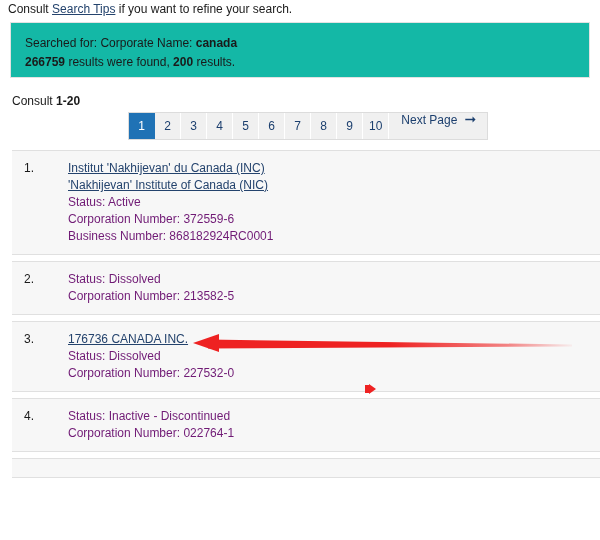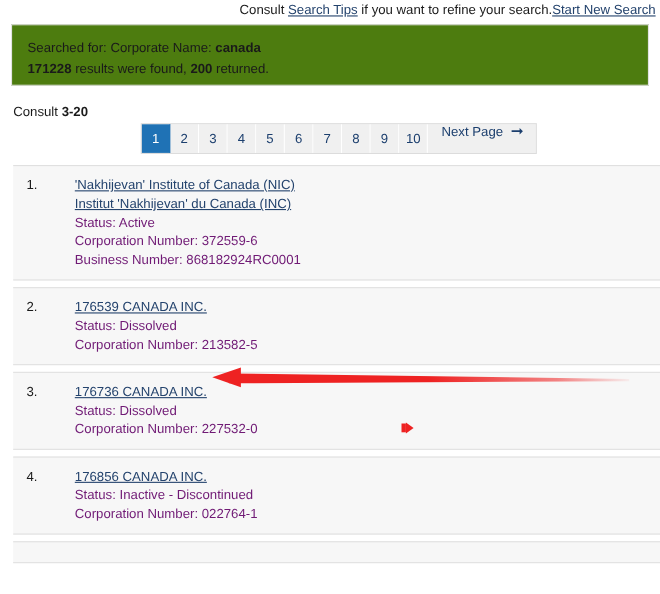--- a/index.html
+++ b/index.html
@@ -18,38 +18,38 @@
     position: relative;
   }
 
   
   .top-bar {
     position: relative;
     height: 18px;
     padding: 0 4px 0 8px;
     display: flex;
     align-items: center;
-    justify-content: flex-end;
+    justify-content: flex-start;
     font-size: 12px;
     color: #1a1a1a;
     box-sizing: border-box;
   }
   .top-bar .consult-text {
     white-space: nowrap;
   }
   a.link {
     color: #24436d;
     text-decoration: underline;
     cursor: pointer;
   }
 
   
   .summary-box {
     margin: 4px 10px 16px 10px;
-    background: #4d7c0f;
+    background: #14b8a6;
     border: 1px solid #e2e2e2;
     box-sizing: border-box;
     padding: 11px 0 12px 14px;
     height: 56px;
   }
   .summary-line {
     line-height: 19px;
     font-size: 12px;
     color: #1a1a1a;
     white-space: nowrap;
@@ -167,29 +167,28 @@
     height: 540px;
     pointer-events: none;
     z-index: 40;
   }
 </style>
 </head>
 <body>
 
 <div class="top-bar">
   <div class="consult-text"><span>Consult </span><a class="link">Search Tips</a><span> if you want to refine your search.</span></div>
-  <a class="link">Start New Search</a>
 </div>
 
 <div class="summary-box">
   <div class="summary-line"><span>Searched for: Corporate Name: </span><b>canada</b></div>
-  <div class="summary-line"><b>171228</b><span> results were found, </span><b>200</b><span> returned.</span></div>
-</div>
-
-<div class="results-count"><span>Consult </span><b>3-20</b></div>
+  <div class="summary-line"><b>266759</b><span> results were found, </span><b>200</b><span> results.</span></div>
+</div>
+
+<div class="results-count"><span>Consult </span><b>1-20</b></div>
 
 <div class="pager-wrap">
   <div class="pager">
     <div class="pg active">1</div>
     <div class="pg">2</div>
     <div class="pg">3</div>
     <div class="pg">4</div>
     <div class="pg">5</div>
     <div class="pg">6</div>
     <div class="pg">7</div>
@@ -201,50 +200,48 @@
         <span class="arrow-glyph">➞</span>
       </div>
   </div>
 </div>
 
 <div class="results-list">
 
   <div class="result-row">
     <div class="result-index">1.</div>
     <div class="result-body">
+      <a class="result-name">Institut 'Nakhijevan' du Canada (INC)</a>
       <a class="result-name">'Nakhijevan' Institute of Canada (NIC)</a>
-      <a class="result-name">Institut 'Nakhijevan' du Canada (INC)</a>
       <div class="result-field">Status: Active</div>
       <div class="result-field">Corporation Number: 372559-6</div>
       <div class="result-field">Business Number: 868182924RC0001</div>
     </div>
   </div>
 
   <div class="result-row">
     <div class="result-index">2.</div>
     <div class="result-body">
-      <a class="result-name">176539 CANADA INC.</a>
       <div class="result-field">Status: Dissolved</div>
       <div class="result-field">Corporation Number: 213582-5</div>
     </div>
   </div>
 
   <div class="result-row">
     <div class="result-index">3.</div>
     <div class="result-body">
       <a class="result-name">176736 CANADA INC.</a>
       <div class="result-field">Status: Dissolved</div>
       <div class="result-field">Corporation Number: 227532-0</div>
     </div>
   </div>
 
   <div class="result-row">
     <div class="result-index">4.</div>
     <div class="result-body">
-      <a class="result-name">176856 CANADA INC.</a>
       <div class="result-field">Status: Inactive - Discontinued</div>
       <div class="result-field">Corporation Number: 022764-1</div>
     </div>
   </div>
 
   <div class="result-row">
     
     
   </div>
 

